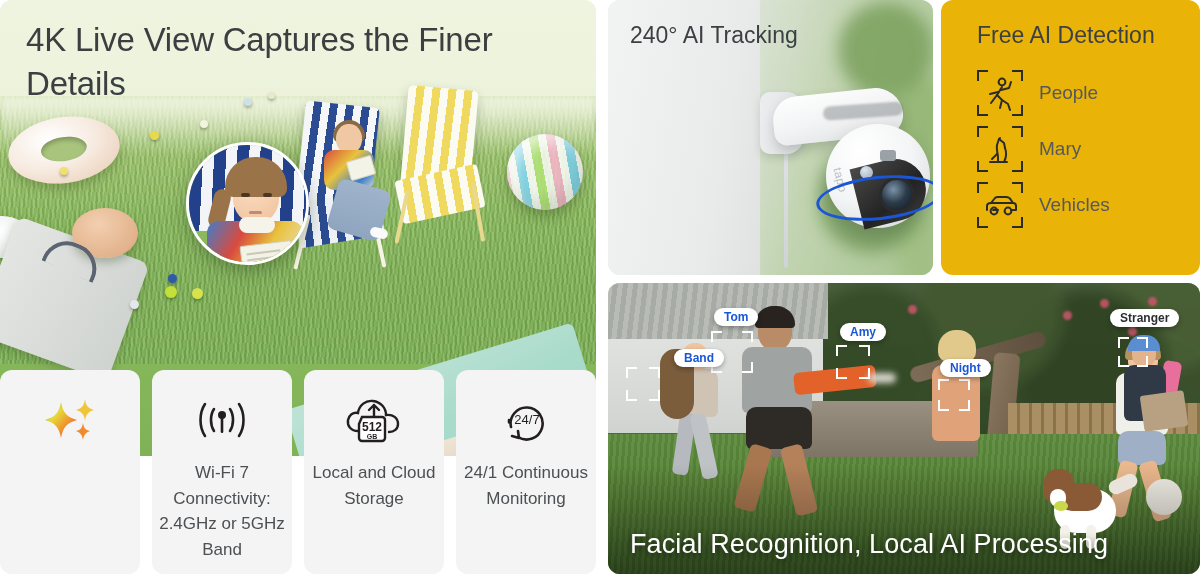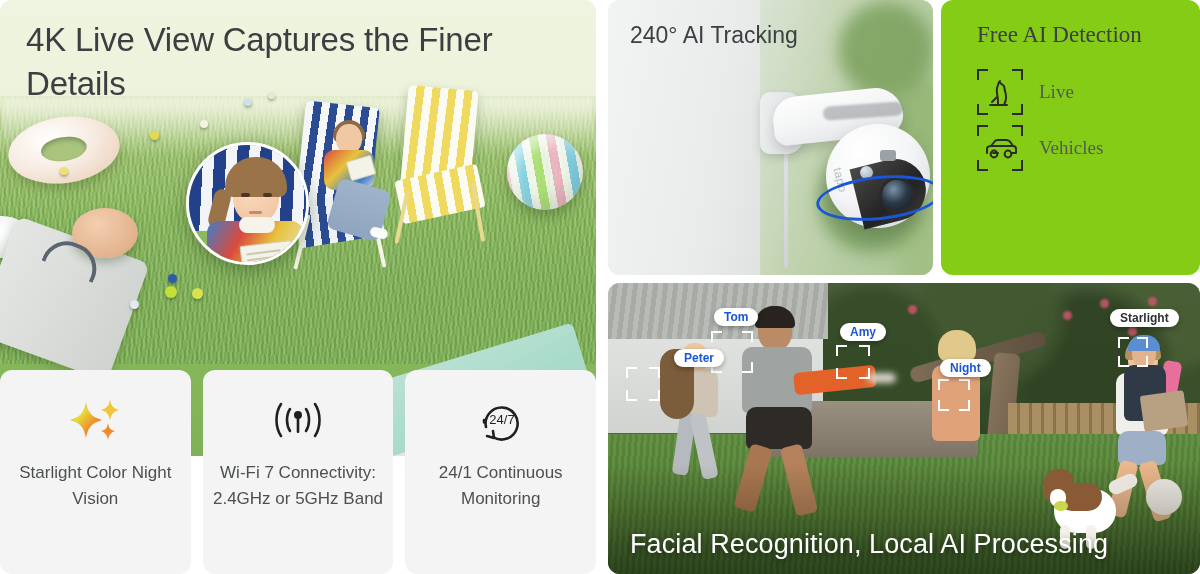--- a/index.html
+++ b/index.html
@@ -289,21 +289,21 @@
   }
   .orbit-ring {
     position:absolute; left:208px; top:176px; width:126px; height:44px;
     border:3px solid #1a56d6; border-radius:50%;
     transform: rotate(-6deg);
   }
 
   
   .detection {
     position:absolute; left:941px; top:0; width:259px; height:275px;
-    background:#84cc16; border-radius:12px; padding:22px 0 0 36px;font-family:Liberation Serif, serif;
+    background:#eab308; border-radius:12px; padding:22px 0 0 36px;
   }
   .det-title { font-size:23px; color:#3c4043; margin-bottom:16px; }
   .det-row { display:flex; align-items:center; gap:16px; height:56px; }
   .det-icon { width:46px; height:46px; position:relative; flex:none; }
   .det-label { font-size:19px; color:#55595c; }
   .bracket { position:absolute; width:11px; height:11px; border:2px solid #2b2b2b; }
   .bk-tl { left:0; top:0; border-right:none; border-bottom:none; }
   .bk-tr { right:0; top:0; border-left:none; border-bottom:none; }
   .bk-bl { left:0; bottom:0; border-right:none; border-top:none; }
   .bk-br { right:0; bottom:0; border-left:none; border-top:none; }
@@ -481,39 +481,50 @@
               <stop offset="35%" stop-color="#e8d93a"></stop>
               <stop offset="68%" stop-color="#f08a2c"></stop>
               <stop offset="100%" stop-color="#d6219a"></stop>
             </linearGradient>
           </defs>
           <path d="M19 6 C21 17 25 21 35 24 C25 27 21 31 19 42 C17 31 13 27 3 24 C13 21 17 17 19 6 Z" fill="url(#gstar)"></path>
           <path d="M43 3 C44 10 46 12 52 14 C46 16 44 18 43 25 C42 18 40 16 34 14 C40 12 42 10 43 3 Z" fill="#f2c43a"></path>
           <path d="M41 27 C42 32 43 34 48 35 C43 37 42 39 41 44 C40 39 39 37 34 35 C39 34 40 32 41 27 Z" fill="#f08a2c"></path>
         </svg>
       </div>
-      <div class="card-label">Starlight Color Night Vision</div>
     </div>
 
     <div class="card">
       <div class="card-icon">
         <svg width="58" height="48" viewBox="0 0 58 48">
           <g stroke="#231f20" stroke-width="2.6" fill="none" stroke-linecap="round">
             <path d="M21 13 C17 19 17 29 21 35"></path>
             <path d="M37 13 C41 19 41 29 37 35"></path>
             <path d="M12 8 C6 17 6 31 12 40"></path>
             <path d="M46 8 C52 17 52 31 46 40"></path>
           </g>
           <circle cx="29" cy="19" r="4" fill="#231f20"></circle>
           <rect x="27.7" y="20" width="2.6" height="17" rx="1.2" fill="#231f20"></rect>
         </svg>
       </div>
       <div class="card-label">Wi-Fi 7 Connectivity: 2.4GHz or 5GHz Band</div>
     </div>
 
+    <div class="card">
+      <div class="card-icon">
+        <svg width="60" height="50" viewBox="0 0 60 50">
+          <path d="M14 36 C7 36 3 31 4 25 C5 20 9 17 14 18 C15 10 22 5 29 6 C37 7 42 13 42 20 C49 19 54 23 54 29 C54 34 50 37 45 37" stroke="#231f20" stroke-width="2.4" fill="none" stroke-linecap="round"></path>
+          <path d="M30 24 L30 10 M30 10 L25 15 M30 10 L35 15" stroke="#231f20" stroke-width="2.4" fill="none" stroke-linecap="round" stroke-linejoin="round"></path>
+          <path d="M18 22 h20 a3 3 0 0 1 3 3 v18 a3 3 0 0 1 -3 3 h-20 a3 3 0 0 1 -3 -3 v-14 z" fill="#ffffff" stroke="#231f20" stroke-width="2.4"></path>
+          <text x="28" y="36" font-family="Liberation Sans, sans-serif" font-size="12" font-weight="bold" fill="#231f20" text-anchor="middle">512</text>
+          <text x="28" y="44" font-family="Liberation Sans, sans-serif" font-size="7" font-weight="bold" fill="#231f20" text-anchor="middle">GB</text>
+        </svg>
+      </div>
+      <div class="card-label">Local and Cloud Storage</div>
+    </div>
 
     <div class="card">
       <div class="card-icon">
         <svg width="56" height="50" viewBox="0 0 56 50">
           <path d="M13 32 A16 16 0 1 1 20 42" stroke="#231f20" stroke-width="2.6" fill="none" stroke-linecap="round"></path>
           <path d="M11 25 A16 16 0 0 0 12 31" stroke="#231f20" stroke-width="2.6" fill="none" stroke-linecap="round" stroke-dasharray="2.5 4"></path>
           <path d="M21 43 L14 41 M21 43 L20 36" stroke="#231f20" stroke-width="2.6" fill="none" stroke-linecap="round"></path>
           <text x="29" y="29" font-family="Liberation Sans, sans-serif" font-size="13" fill="#231f20" text-anchor="middle">24/7</text>
         </svg>
       </div>
@@ -536,36 +547,51 @@
     <div class="cam-brand">tapo</div>
 
     <div class="orbit-ring"></div>
 
     <div class="track-title">240° AI Tracking</div>
   </div>
 
   <div class="detection">
     <div class="det-title">Free AI Detection</div>
 
+    <div class="det-row">
+      <div class="det-icon">
+        <span class="bracket bk-tl"></span><span class="bracket bk-tr"></span>
+        <span class="bracket bk-bl"></span><span class="bracket bk-br"></span>
+        <svg width="46" height="46" viewBox="0 0 46 46">
+          <circle cx="25" cy="12" r="3.4" stroke="#2b2b2b" stroke-width="2" fill="none"></circle>
+          <path d="M25 17 L20 25 L25 30 L23 38" stroke="#2b2b2b" stroke-width="2" fill="none" stroke-linecap="round" stroke-linejoin="round"></path>
+          <path d="M25 30 L31 34 L33 40" stroke="#2b2b2b" stroke-width="2" fill="none" stroke-linecap="round" stroke-linejoin="round"></path>
+          <path d="M21 22 L13 24" stroke="#2b2b2b" stroke-width="2" fill="none" stroke-linecap="round"></path>
+          <path d="M24 20 L32 18 L34 12" stroke="#2b2b2b" stroke-width="2" fill="none" stroke-linecap="round" stroke-linejoin="round"></path>
+          <path d="M20 25 L14 33" stroke="#2b2b2b" stroke-width="2" fill="none" stroke-linecap="round"></path>
+        </svg>
+      </div>
+      <div class="det-label">People</div>
+    </div>
 
     <div class="det-row">
       <div class="det-icon">
         <span class="bracket bk-tl"></span><span class="bracket bk-tr"></span>
         <span class="bracket bk-bl"></span><span class="bracket bk-br"></span>
         <svg width="46" height="46" viewBox="0 0 46 46">
           <path d="M22 13 L20 19 C19 24 21 27 21 32 L21 36" stroke="#2b2b2b" stroke-width="2" fill="none" stroke-linecap="round" stroke-linejoin="round"></path>
           <path d="M22 13 L27 17 L28 22" stroke="#2b2b2b" stroke-width="2" fill="none" stroke-linecap="round" stroke-linejoin="round"></path>
           <path d="M28 22 C30 27 29 32 27 36" stroke="#2b2b2b" stroke-width="2" fill="none" stroke-linecap="round"></path>
           <path d="M21 36 L30 36" stroke="#2b2b2b" stroke-width="2" fill="none" stroke-linecap="round"></path>
           <path d="M13 36 L21 36" stroke="#2b2b2b" stroke-width="2" fill="none" stroke-linecap="round"></path>
           <path d="M15 33 L20 28" stroke="#2b2b2b" stroke-width="2" fill="none" stroke-linecap="round"></path>
           <circle cx="23" cy="12" r="1" fill="#2b2b2b"></circle>
         </svg>
       </div>
-      <div class="det-label">Live</div>
+      <div class="det-label">Mary</div>
     </div>
 
     <div class="det-row">
       <div class="det-icon">
         <span class="bracket bk-tl"></span><span class="bracket bk-tr"></span>
         <span class="bracket bk-bl"></span><span class="bracket bk-br"></span>
         <svg width="46" height="46" viewBox="0 0 46 46">
           <path d="M10 28 L10 24 C10 22 12 21 14 21 L18 16 C19 15 20 15 21 15 L29 15 C31 15 33 16 34 18 L36 21 C38 21 39 22 39 24 L39 28 L34 28 M21 28 L16 28" stroke="#2b2b2b" stroke-width="2" fill="none" stroke-linecap="round" stroke-linejoin="round"></path>
           <path d="M13 21 L36 21" stroke="#2b2b2b" stroke-width="2" fill="none"></path>
           <circle cx="17" cy="29" r="3.4" stroke="#2b2b2b" stroke-width="2" fill="none"></circle>
@@ -673,22 +699,22 @@
         <span class="fb fb-br"></span>
     </div>
     <div class="face-box" style="left:510px; top:54px; width:30px; height:30px;">
       <span class="fb fb-tl"></span>
         <span class="fb fb-tr"></span>
         <span class="fb fb-bl"></span>
         <span class="fb fb-br"></span>
     </div>
 
     <div class="face-tag" style="left:106px; top:25px;">Tom</div>
-    <div class="face-tag" style="left:66px; top:66px;">Peter</div>
+    <div class="face-tag" style="left:66px; top:66px;">Band</div>
     <div class="face-tag" style="left:232px; top:40px;">Amy</div>
     <div class="face-tag" style="left:332px; top:76px;">Night</div>
-    <div class="face-tag stranger" style="left:502px; top:26px;">Starlight</div>
+    <div class="face-tag stranger" style="left:502px; top:26px;">Stranger</div>
 
     <div class="fp-vignette"></div>
     <div class="fp-caption">Facial Recognition, Local AI Processing</div>
   </div>
 
 </div>
 
 </body></html>

